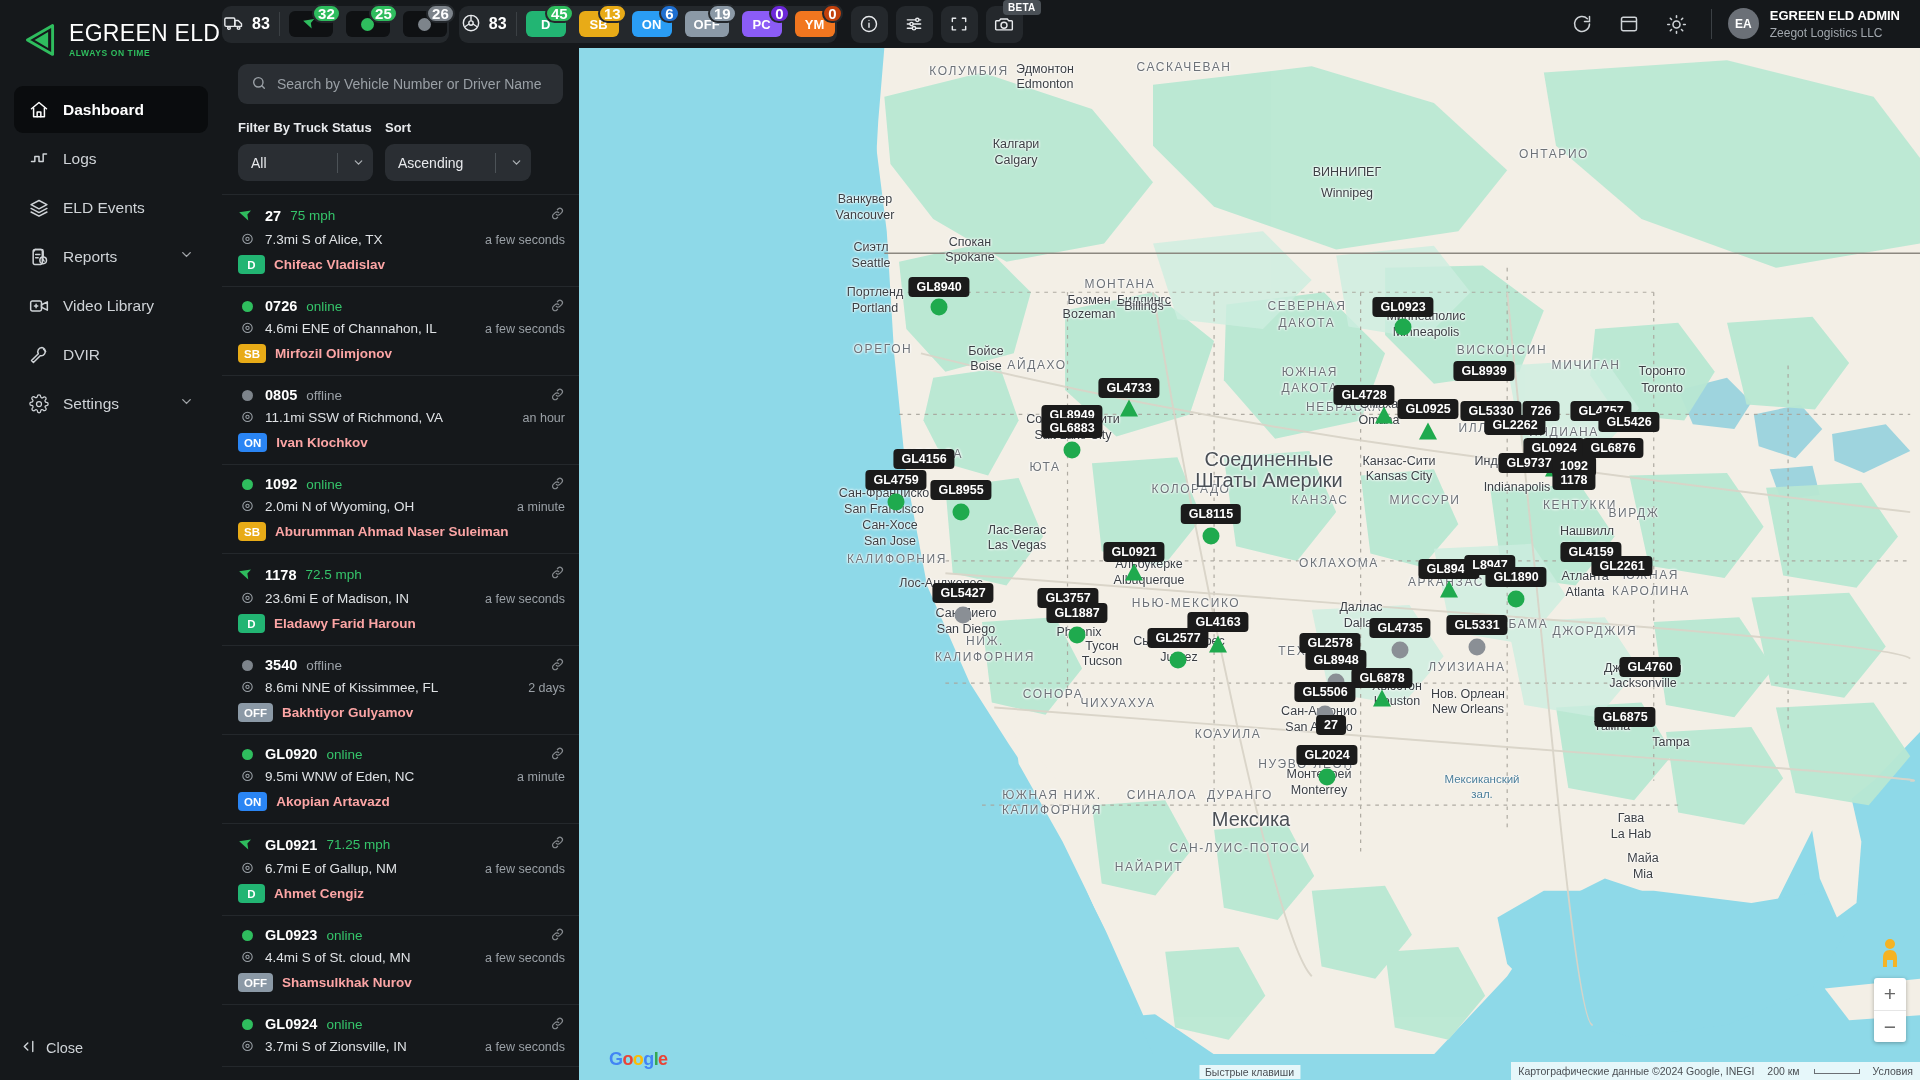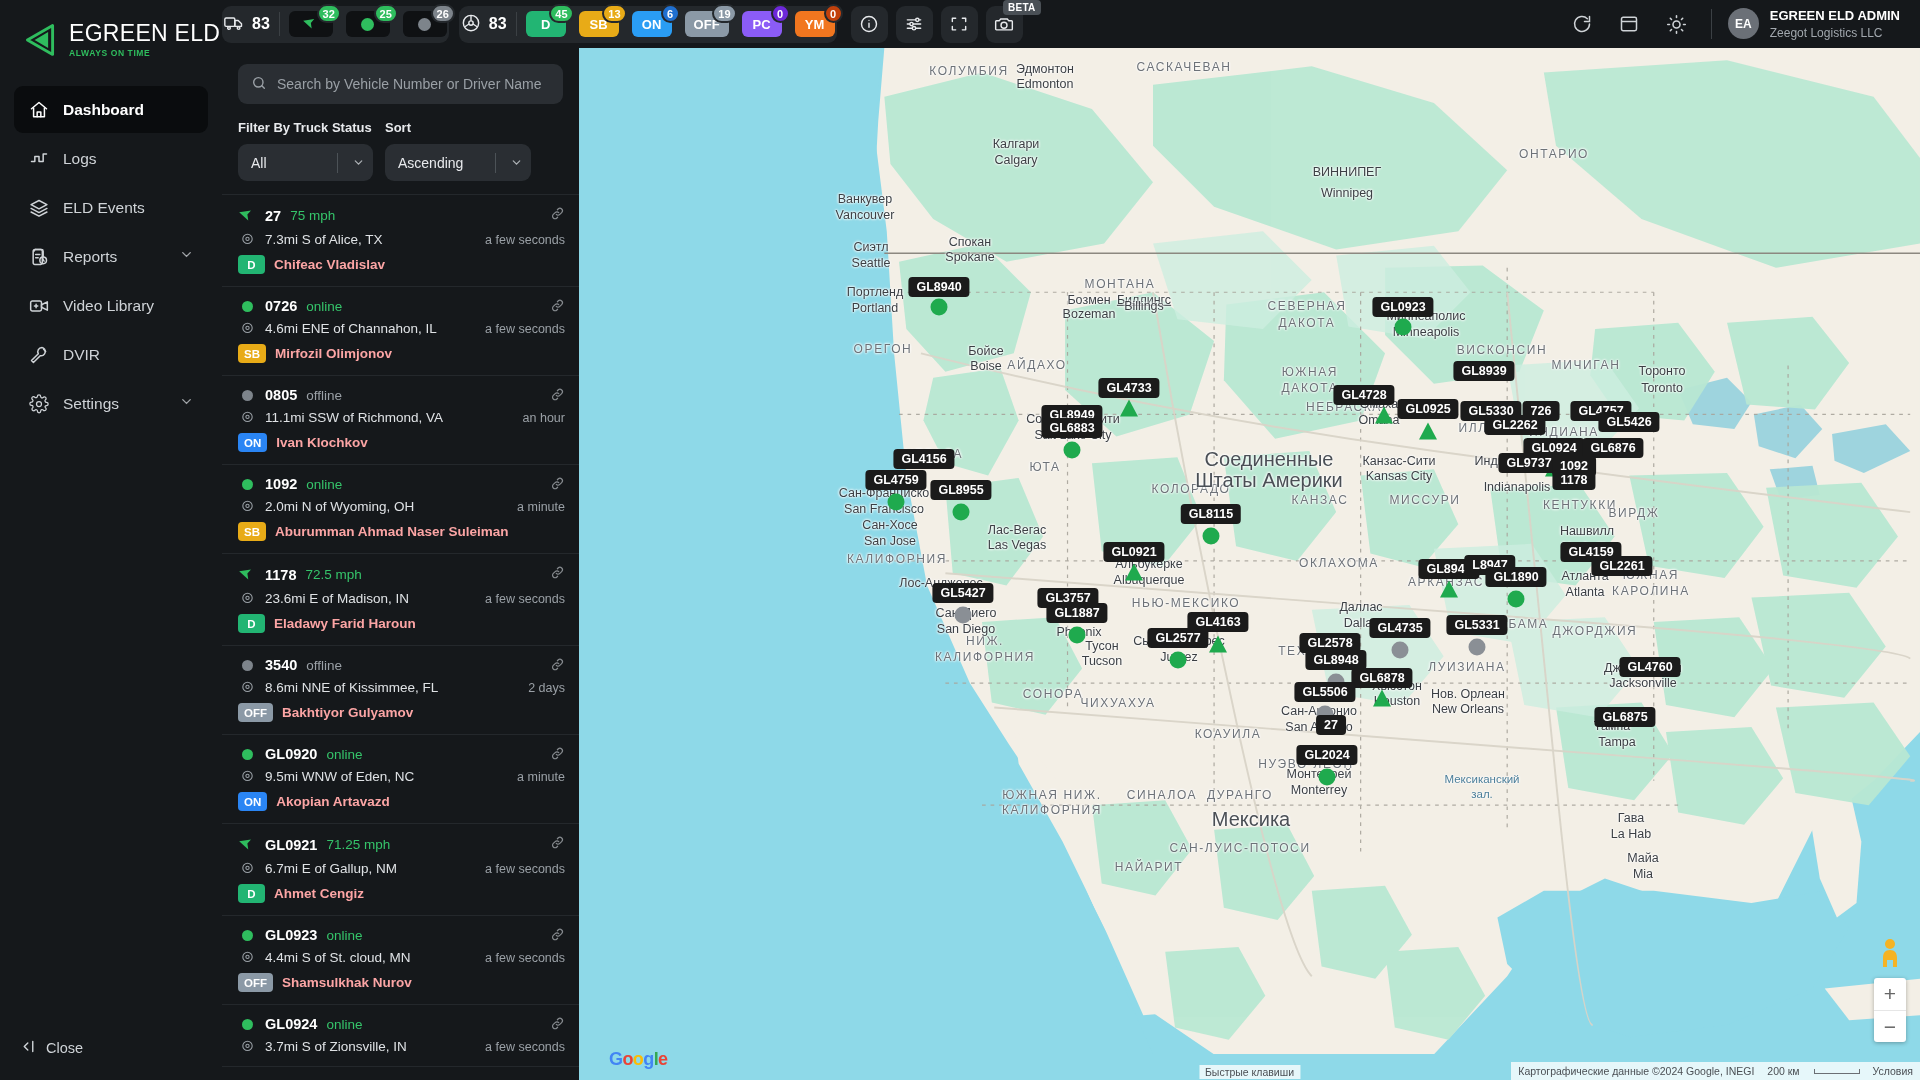--- a/index.html
+++ b/index.html
@@ -52,21 +52,21 @@
   .stat-head { display:flex; align-items:center; gap:8px; padding-right:9px; border-right:1px solid #3b4044; height:24px;}
   .stat-head .num { font-size:16px; font-weight:700; color:#fff; }
   .pill {
     position:relative; border-radius:6px; height:26px; min-width:40px;
     display:flex; align-items:center; justify-content:center;
     padding:0 9px; font-size:13px; font-weight:700; color:#fff;
   }
   .pill.dark { background:#0f1113; min-width:44px; }
   .badge {
     position:absolute; top:-7px; right:-8px; min-width:19px; height:19px;
-    border-radius:10px; font-size:11px; font-weight:700; color:#fff;
+    border-radius:10px; font-size:15px; font-weight:700; color:#fff;
     display:flex; align-items:center; justify-content:center; padding:0 4px;
     border:2px solid #24282c;
   }
   .icon-btn {
     width:37px; height:37px; border-radius:9px; background:#24282c;
     display:flex; align-items:center; justify-content:center; cursor:pointer; position:relative;
   }
   .icon-btn.plain { background:transparent; }
   .beta-tag {
     position:absolute; top:-6px; right:-18px; background:#4a5056; color:#fff;
@@ -931,21 +931,21 @@
             <div class="city-lbl " style="left: 818px; top: 653px;">Houston</div>
             <div class="city-lbl " style="left: 889px; top: 646px;">Нов. Орлеан</div>
             <div class="city-lbl " style="left: 889px; top: 661px;">New Orleans</div>
             <div class="city-lbl " style="left: 1064px; top: 620px;">Джексонвилл</div>
             <div class="city-lbl " style="left: 1064px; top: 635px;">Jacksonville</div>
             <div class="city-lbl state" style="left: 539px; top: 656px;">ЧИХУАХУА</div>
             <div class="city-lbl state" style="left: 649px; top: 687px;">КОАУИЛА</div>
             <div class="city-lbl " style="left: 740px; top: 663px;">Сан-Антонио</div>
             <div class="city-lbl " style="left: 740px; top: 679px;">San Antonio</div>
             <div class="city-lbl " style="left: 1033px; top: 678px;">Тампа</div>
-            <div class="city-lbl " style="left: 1038px; top: 694px;">Tampa</div>
+            <div class="city-lbl " style="left: 1092px; top: 694px;">Tampa</div>
             <div class="city-lbl state" style="left: 727px; top: 717px;">НУЭВО-ЛЕОН</div>
             <div class="city-lbl " style="left: 740px; top: 726px;">Монтеррей</div>
             <div class="city-lbl " style="left: 740px; top: 742px;">Monterrey</div>
             <div class="city-lbl state" style="left: 473px; top: 748px;">ЮЖНАЯ НИЖ.</div>
             <div class="city-lbl state" style="left: 473px; top: 763px;">КАЛИФОРНИЯ</div>
             <div class="city-lbl state" style="left: 583px; top: 748px;">СИНАЛОА</div>
             <div class="city-lbl state" style="left: 661px; top: 748px;">ДУРАНГО</div>
             <div class="city-lbl sea" style="left: 903px; top: 732px;">Мексиканский</div>
             <div class="city-lbl sea" style="left: 903px; top: 747px;">зал.</div>
             <div class="city-lbl " style="left: 1052px; top: 770px;">Гава</div>

